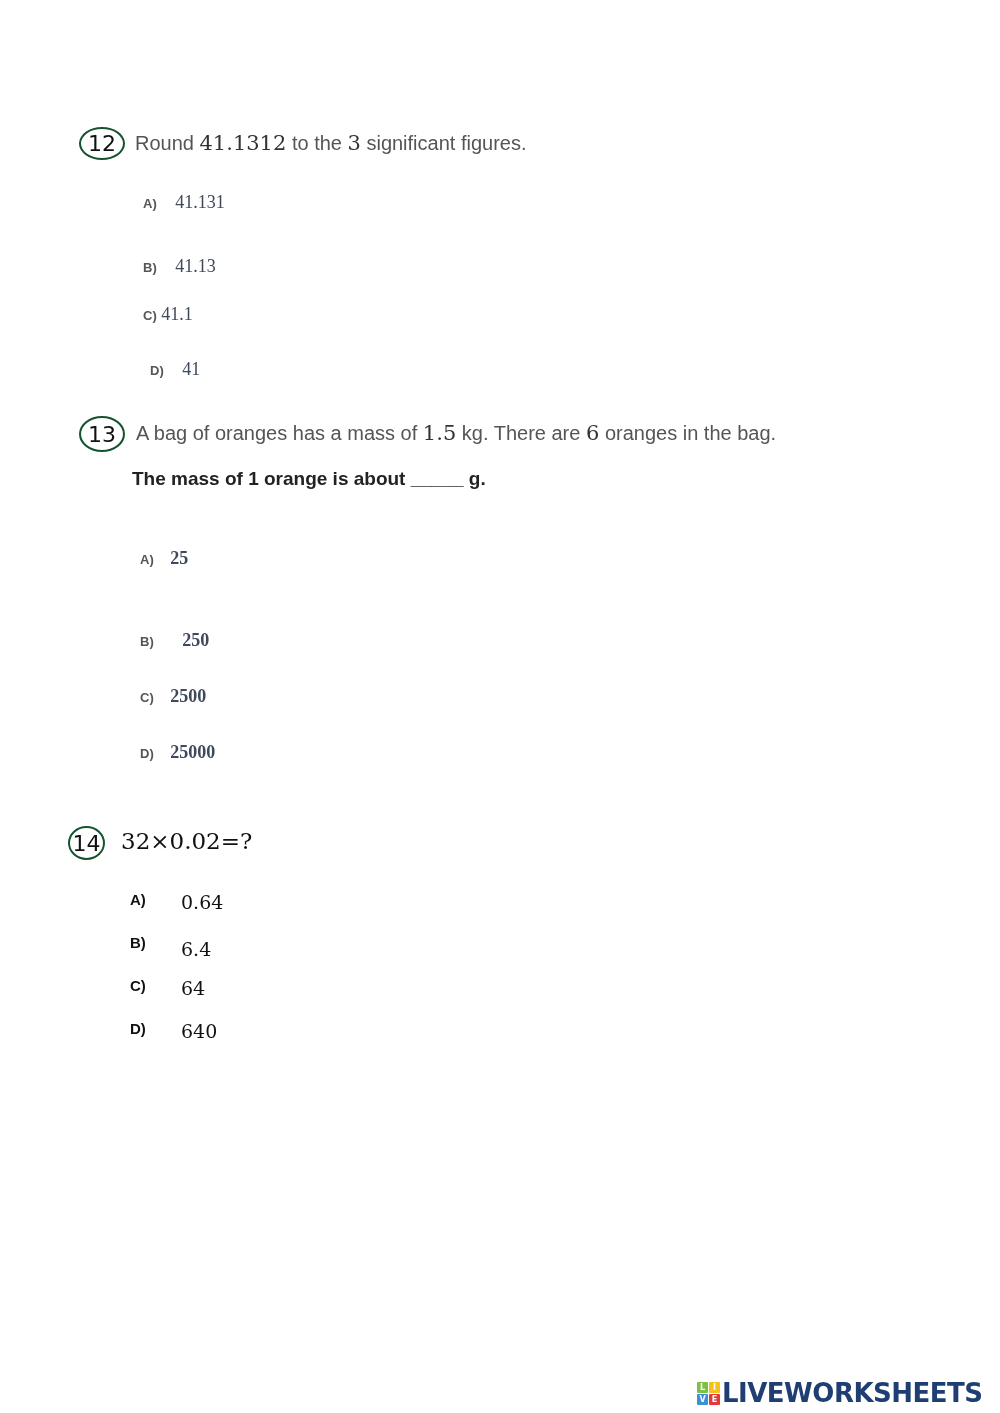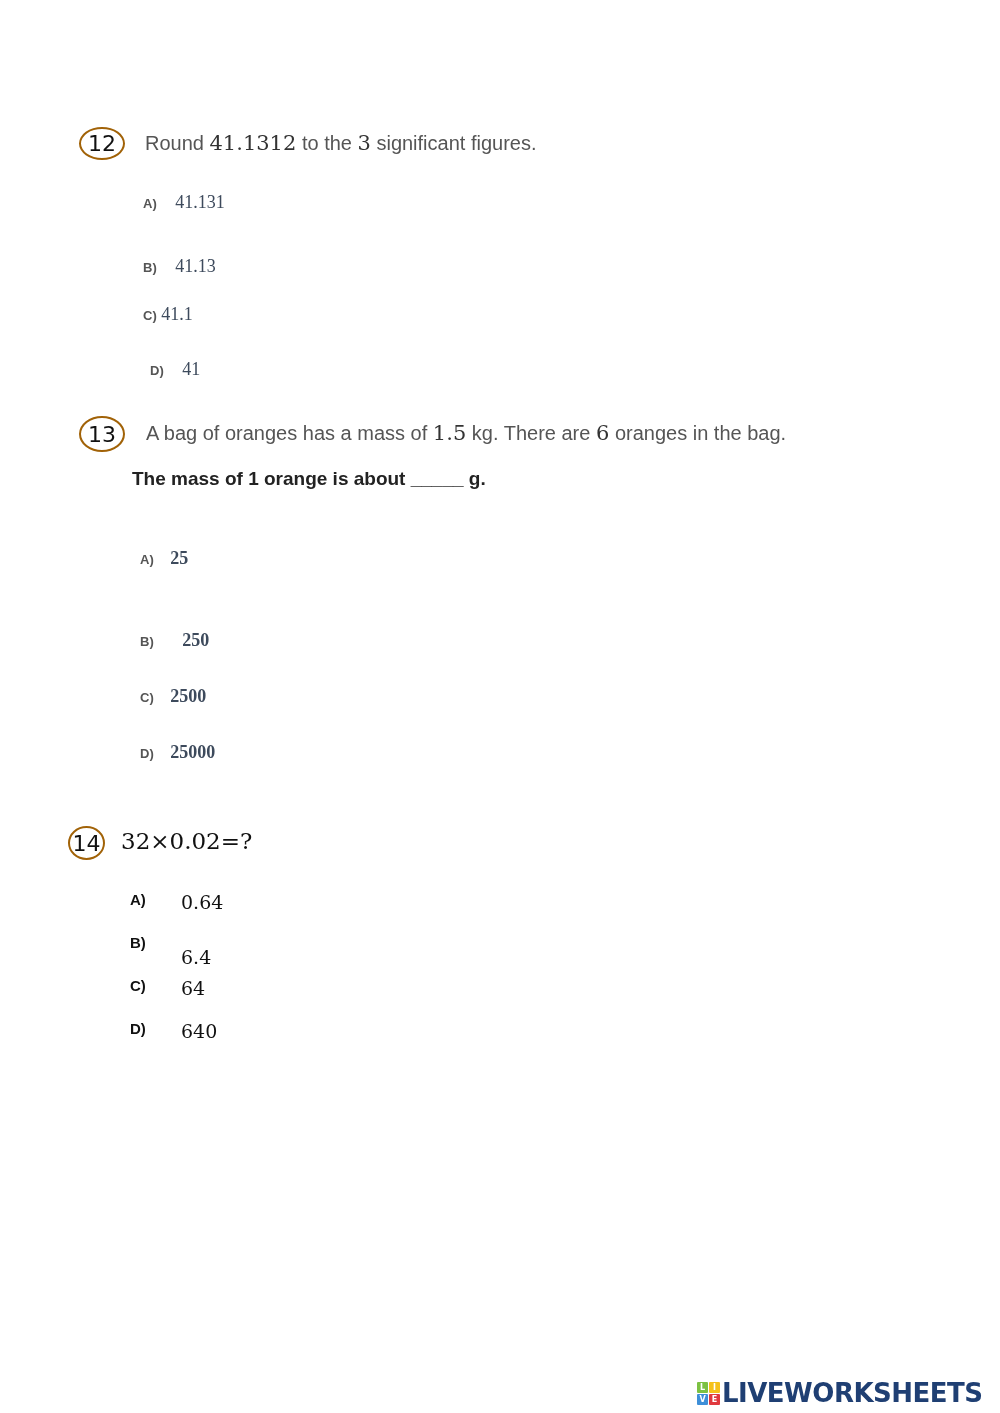--- a/index.html
+++ b/index.html
@@ -10,36 +10,35 @@
     body {
       width: 1000px;
       height: 1413px;
       position: relative;
       overflow: hidden;
       font-family: "Liberation Sans", sans-serif;
     }
     .abs { position: absolute; }
     .circle-num {
       position: absolute;
-      border: 2px solid #a16207;
+      border: 2px solid #14532d;
       border-radius: 50%;
       display: flex;
       align-items: center;
       justify-content: center;
       font-family: "DejaVu Sans", sans-serif;
       color: #111;
       font-weight: normal;
       box-sizing: border-box;
     }
     .q12-text, .q13-text {
       color: #555;
       font-size: 20px;
       font-family: "Liberation Sans", sans-serif;
       white-space: nowrap;
-      margin-left: 10px;
     }
     .mathnum {
       font-family: "DejaVu Serif", serif;
       color: #333;
       font-size: 21px;
     }
     .q13-bold {
       font-weight: bold;
       color: #222;
       font-size: 19px;
@@ -167,21 +166,21 @@
   <span>14</span>
 </div>
 <div class="abs q14-text" style="left:121px; top:828px;">32×0.02=?</div>
 
 <div class="abs" style="left:130px; top:891px;">
   <span class="opt-letter-14">A)</span>
   <span class="opt-val-14" style="position:absolute; left:51px; top:0px;">0.64</span>
 </div>
 <div class="abs" style="left:130px; top:934px;">
   <span class="opt-letter-14">B)</span>
-  <span class="opt-val-14" style="position:absolute; left:51px; top:12px;">6.4</span>
+  <span class="opt-val-14" style="position:absolute; left:51px; top:4px;">6.4</span>
 </div>
 <div class="abs" style="left:130px; top:977px;">
   <span class="opt-letter-14">C)</span>
   <span class="opt-val-14" style="position:absolute; left:51px; top:0px;">64</span>
 </div>
 <div class="abs" style="left:130px; top:1020px;">
   <span class="opt-letter-14">D)</span>
   <span class="opt-val-14" style="position:absolute; left:51px; top:0px;">640</span>
 </div>
 

